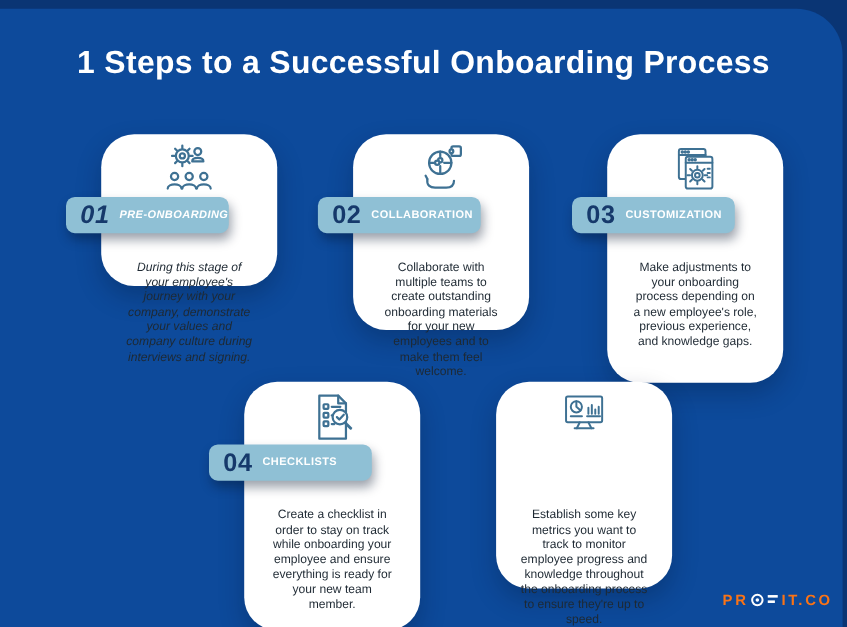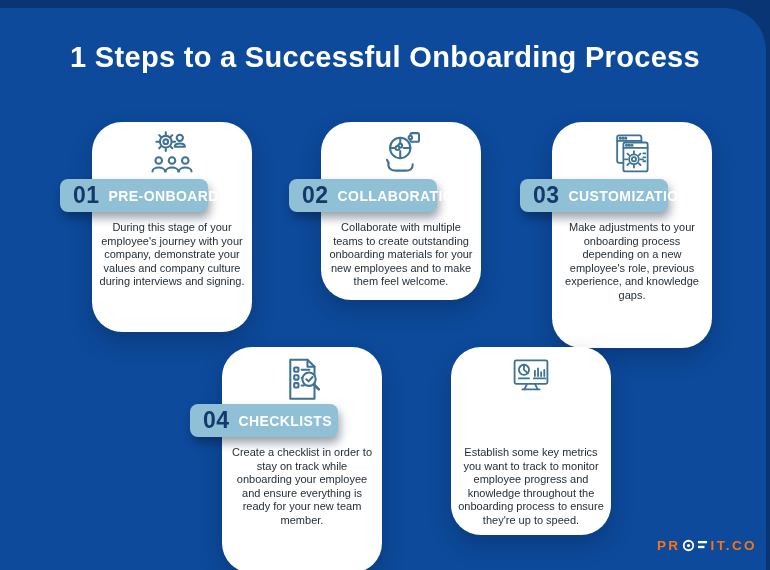--- a/index.html
+++ b/index.html
@@ -16,45 +16,45 @@
   }
   .page-title{
     position:absolute;left:0;right:0;top:41px;
     margin:0;text-align:center;
     color:#ffffff;font-size:29px;font-weight:bold;letter-spacing:.3px;
   }
   .card{
     position:absolute;width:160px;background:#ffffff;border-radius:30px;
     box-shadow:0 10px 22px rgba(3,22,52,.28);
   }
-  .card-1{left:92px;top:122px;height:210px;}
+  .card-1{left:92px;top:122px;height:138px;font-style:italic;}
   .card-2{left:321px;top:122px;height:178px;}
   .card-3{left:552px;top:122px;height:226px;}
   .card-4{left:222px;top:347px;height:226px;text-decoration:underline;}
   .card-5{left:451px;top:347px;height:188px;}
   .icon-wrap{
     position:absolute;top:8px;left:0;right:0;
     display:flex;justify-content:center;
   }
   .icon-wrap svg{width:50px;height:50px;}
   .badge{
     position:absolute;left:-32px;top:57px;width:148px;height:33px;
     background:#8fc0d5;border-radius:8px;
     display:flex;align-items:center;gap:9px;
     padding:0 8px 0 13px;box-sizing:border-box;
     box-shadow:2px 6px 10px rgba(4,20,46,.40);
   }
   .badge .num{
     font-size:23px;font-weight:bold;color:#16396b;letter-spacing:.5px;line-height:1;
   }
   .badge .lbl{
-    font-size:14px;font-weight:bold;color:#ffffff;letter-spacing:.4px;white-space:nowrap;
+    font-size:10px;font-weight:bold;color:#ffffff;letter-spacing:.4px;white-space:nowrap;
   }
   .desc{
-    position:absolute;top:99px;left:6px;right:6px;margin:0;
+    position:absolute;top:99px;left:6px;right:6px;margin:16px;
     font-size:11px;line-height:13.6px;text-align:center;color:#1e2933;
   }
   .logo{
     position:absolute;right:13px;bottom:17px;
     display:flex;align-items:center;gap:2px;
     color:#f97316;font-size:13.5px;font-weight:bold;letter-spacing:2.4px;
   }
   .logo svg{display:block;}
   .ico{stroke:#3e7193;fill:none;stroke-width:2.6;stroke-linecap:round;stroke-linejoin:round;}
   .ico-thin{stroke:#3e7193;fill:none;stroke-width:2.3;stroke-linecap:round;stroke-linejoin:round;}

